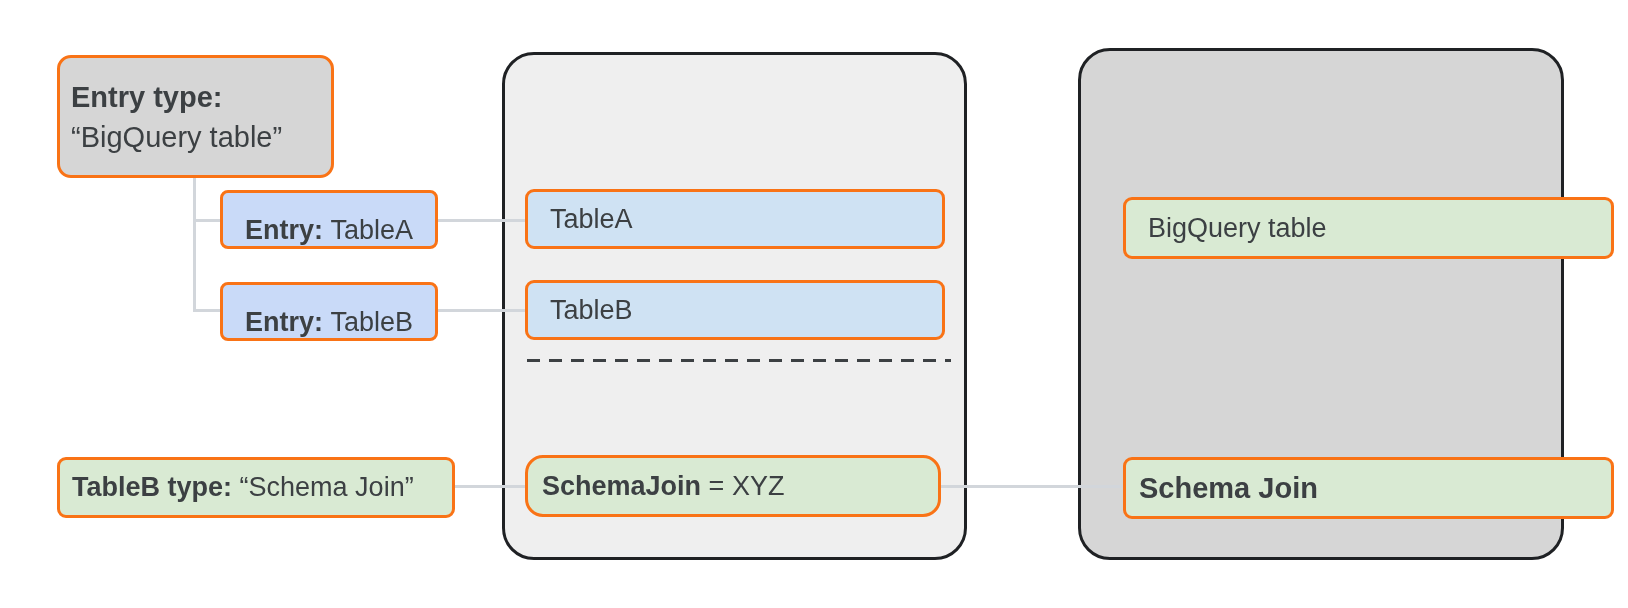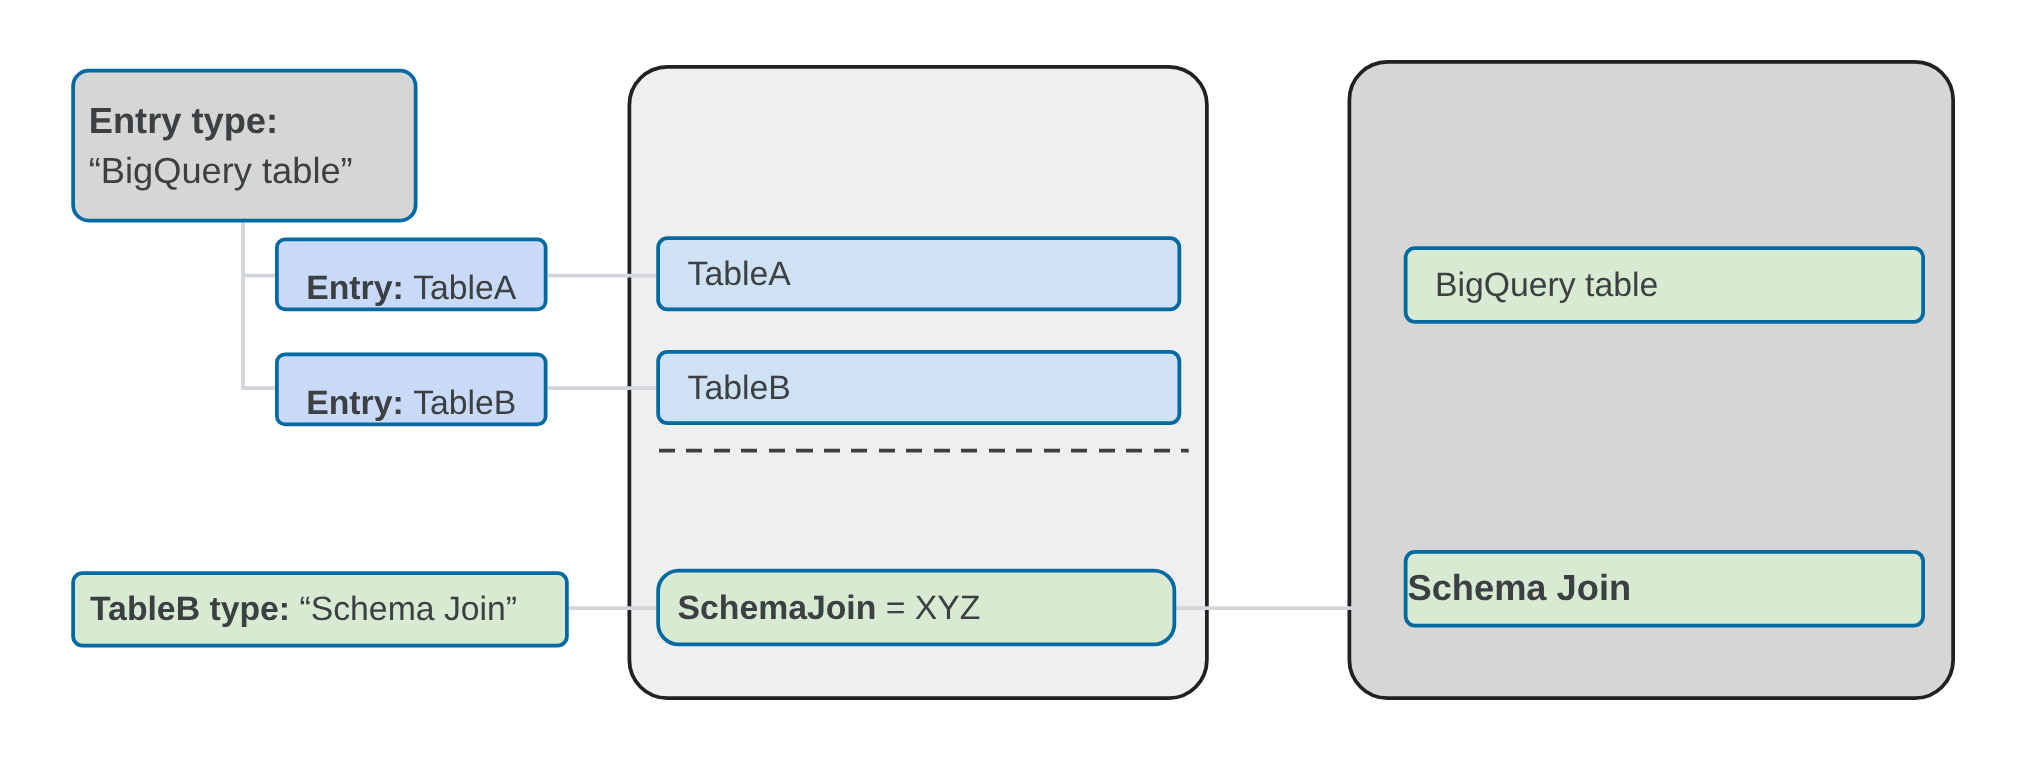--- a/index.html
+++ b/index.html
@@ -12,21 +12,21 @@
   .canvas{position:relative;width:1628px;height:608px;background:#ffffff;}
 
   
   .conn{position:absolute;background:#d2d6db;z-index:2;}
   .conn.h{height:3px;}
   .conn.v{width:3px;}
 
   
   .box{
     position:absolute;box-sizing:border-box;z-index:3;
-    border:3px solid #0369a1;display:flex;align-items:center;
+    border:3px solid #f97316;display:flex;align-items:center;
     font-size:27px;line-height:1.2;
   }
   .bold{font-weight:700;}
   .val{margin-left:0.28em;font-weight:400;}
 
   
   .entry-type-box{
     left:57px;top:55px;width:277px;height:123px;
     background:#d6d6d6;border-radius:14px;
     flex-direction:column;align-items:flex-start;justify-content:center;
@@ -70,24 +70,24 @@
     background:repeating-linear-gradient(to right,#3c4043 0 13px,transparent 13px 22px);
   }
   .schemajoin-box{
     left:525px;top:455px;width:416px;height:62px;
     background:#d9ead3;border-radius:18px;padding-left:14px;
   }
 
   
   .green-box{
     background:#d9ead3;border-radius:9px;
-    left:1123px;width:417px;height:62px;
+    left:1123px;width:491px;height:62px;
   }
   .linked-type-box{top:197px;padding-left:22px;}
-  .aspect-type-value-box{top:440px;font-size:29px;font-weight:700;}
+  .aspect-type-value-box{top:457px;padding-left:13px;font-size:29px;font-weight:700;}
 </style>
 </head>
 <body>
 
 <div class="canvas">
 
   <div class="conn v" style="left:193px;top:178px;height:134px;"></div>
   <div class="conn h" style="left:193px;top:219px;width:30px;"></div>
   <div class="conn h" style="left:193px;top:309px;width:30px;"></div>
   <div class="conn h" style="left:438px;top:219px;width:90px;"></div>

